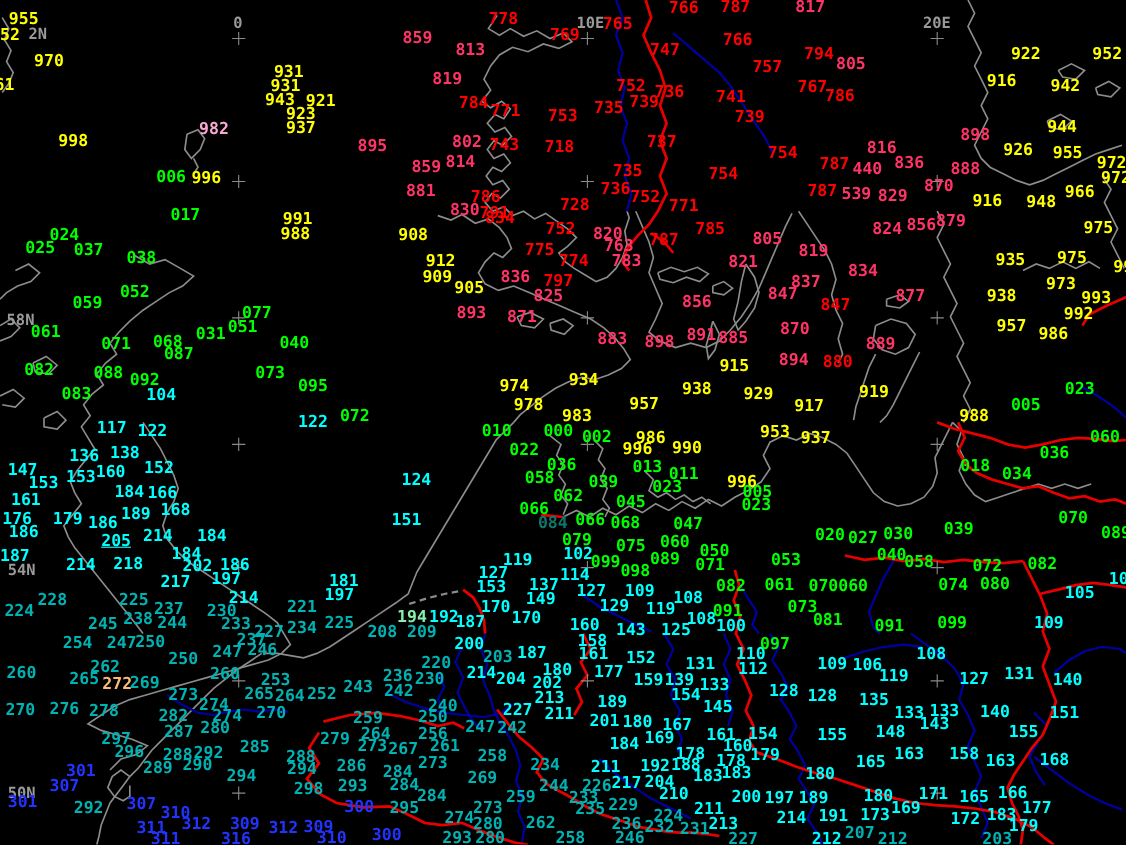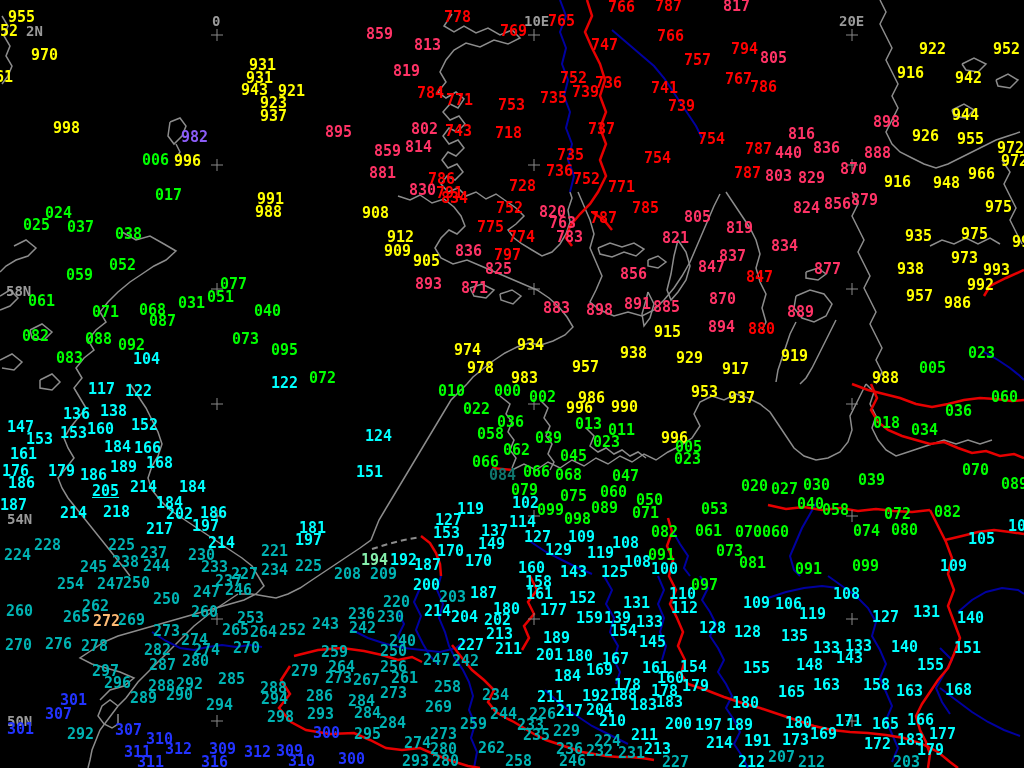--- a/index.html
+++ b/index.html
@@ -126,21 +126,21 @@
       <span class="lbl" style="left: 6px; top: 286px;">58N</span>
       <span class="lbl" style="left: 7px; top: 514px;">54N</span>
       <span class="lbl" style="left: 7px; top: 716px;">50N</span>
     </div>
   <div id="stations-layer">
       <span class="st" style="left: 8px; top: 12px; color: rgb(255, 255, 0);">955</span>
       <span class="st" style="left: 0px; top: 26px; color: rgb(255, 255, 0);">52</span>
       <span class="st" style="left: 31px; top: 50px; color: rgb(255, 255, 0);">970</span>
       <span class="st" style="left: -14px; top: 72px; color: rgb(255, 255, 0);">961</span>
       <span class="st" style="left: 53px; top: 123px; color: rgb(255, 255, 0);">998</span>
-      <span class="st" style="left: 181px; top: 112px; color: #8b5cf6; margin-top: 20px;">982</span>
+      <span class="st" style="left: 181px; top: 112px; color: #f9a8d4;">982</span>
       <span class="st" style="left: 142px; top: 155px; color: rgb(0, 255, 0);">006</span>
       <span class="st" style="left: 174px; top: 156px; color: rgb(255, 255, 0);">996</span>
       <span class="st" style="left: 155px; top: 190px; color: rgb(0, 255, 0);">017</span>
       <span class="st" style="left: 249px; top: 60px; color: rgb(255, 255, 0);">931</span>
       <span class="st" style="left: 246px; top: 73px; color: rgb(255, 255, 0);">931</span>
       <span class="st" style="left: 241px; top: 85px; color: rgb(255, 255, 0);">943</span>
       <span class="st" style="left: 278px; top: 86px; color: rgb(255, 255, 0);">921</span>
       <span class="st" style="left: 260px; top: 98px; color: rgb(255, 255, 0);">923</span>
       <span class="st" style="left: 260px; top: 111px; color: rgb(255, 255, 0);">937</span>
       <span class="st" style="left: 366px; top: 29px; color: rgb(255, 51, 102);">859</span>
@@ -198,21 +198,21 @@
       <span class="st" style="left: 873px; top: 117px; color: rgb(255, 51, 102);">898</span>
       <span class="st" style="left: 788px; top: 129px; color: rgb(255, 51, 102);">816</span>
       <span class="st" style="left: 912px; top: 131px; color: rgb(255, 255, 0);">926</span>
       <span class="st" style="left: 957px; top: 134px; color: rgb(255, 255, 0);">955</span>
       <span class="st" style="left: 997px; top: 143px; color: rgb(255, 255, 0);">972</span>
       <span class="st" style="left: 1001px; top: 156px; color: rgb(255, 255, 0);">972</span>
       <span class="st" style="left: 775px; top: 148px; color: rgb(255, 51, 102);">440</span>
       <span class="st" style="left: 813px; top: 143px; color: rgb(255, 51, 102);">836</span>
       <span class="st" style="left: 864px; top: 148px; color: rgb(255, 51, 102);">888</span>
       <span class="st" style="left: 840px; top: 164px; color: rgb(255, 51, 102);">870</span>
-      <span class="st" style="left: 765px; top: 171px; color: rgb(255, 51, 102);">803</span>
+      <span class="st" style="left: 765px; top: 171px; color: rgb(255, 51, 102);">539</span>
       <span class="st" style="left: 798px; top: 173px; color: rgb(255, 51, 102);">829</span>
       <span class="st" style="left: 884px; top: 177px; color: rgb(255, 255, 0);">916</span>
       <span class="st" style="left: 933px; top: 178px; color: rgb(255, 255, 0);">948</span>
       <span class="st" style="left: 968px; top: 169px; color: rgb(255, 255, 0);">966</span>
       <span class="st" style="left: 45px; top: 208px; color: rgb(0, 255, 0);">024</span>
       <span class="st" style="left: 23px; top: 220px; color: rgb(0, 255, 0);">025</span>
       <span class="st" style="left: 67px; top: 222px; color: rgb(0, 255, 0);">037</span>
       <span class="st" style="left: 115px; top: 229px; color: rgb(0, 255, 0);">038</span>
       <span class="st" style="left: 109px; top: 260px; color: rgb(0, 255, 0);">052</span>
       <span class="st" style="left: 66px; top: 270px; color: rgb(0, 255, 0);">059</span>

